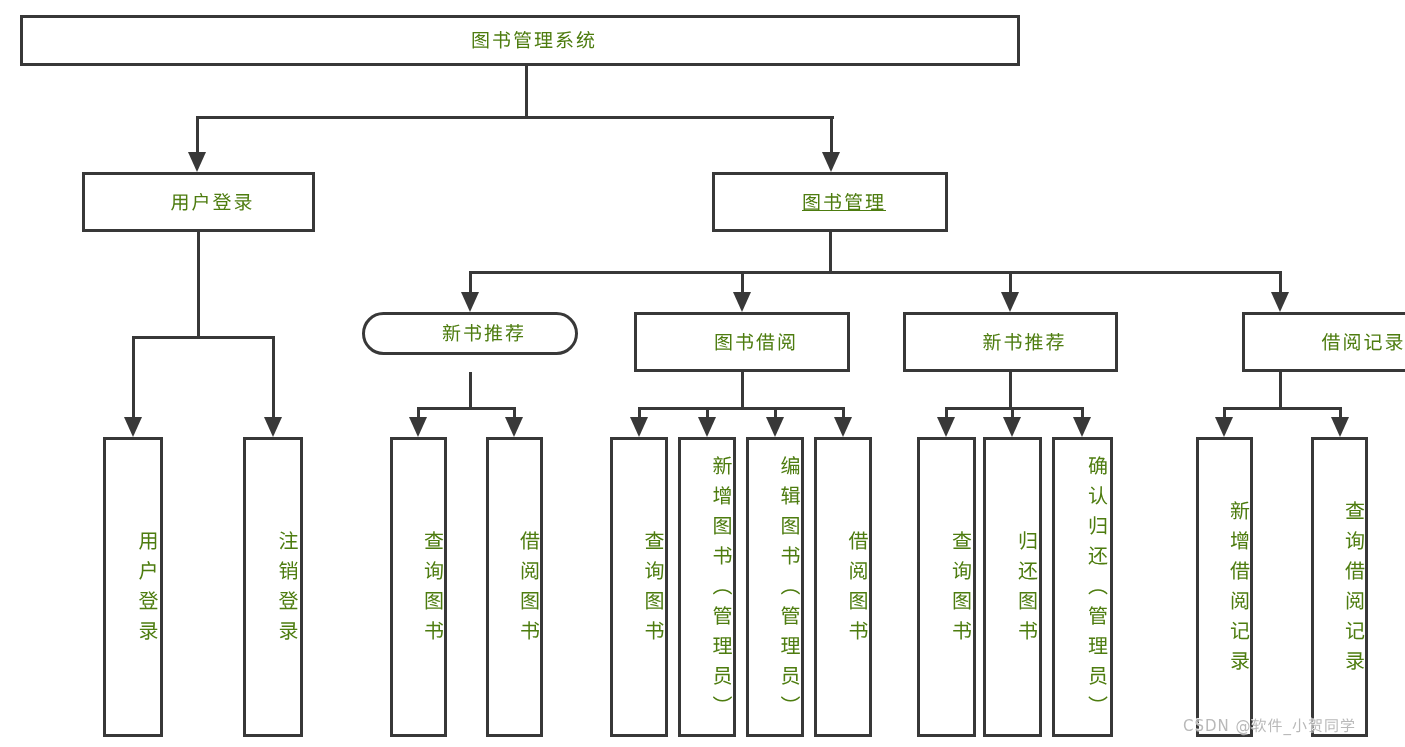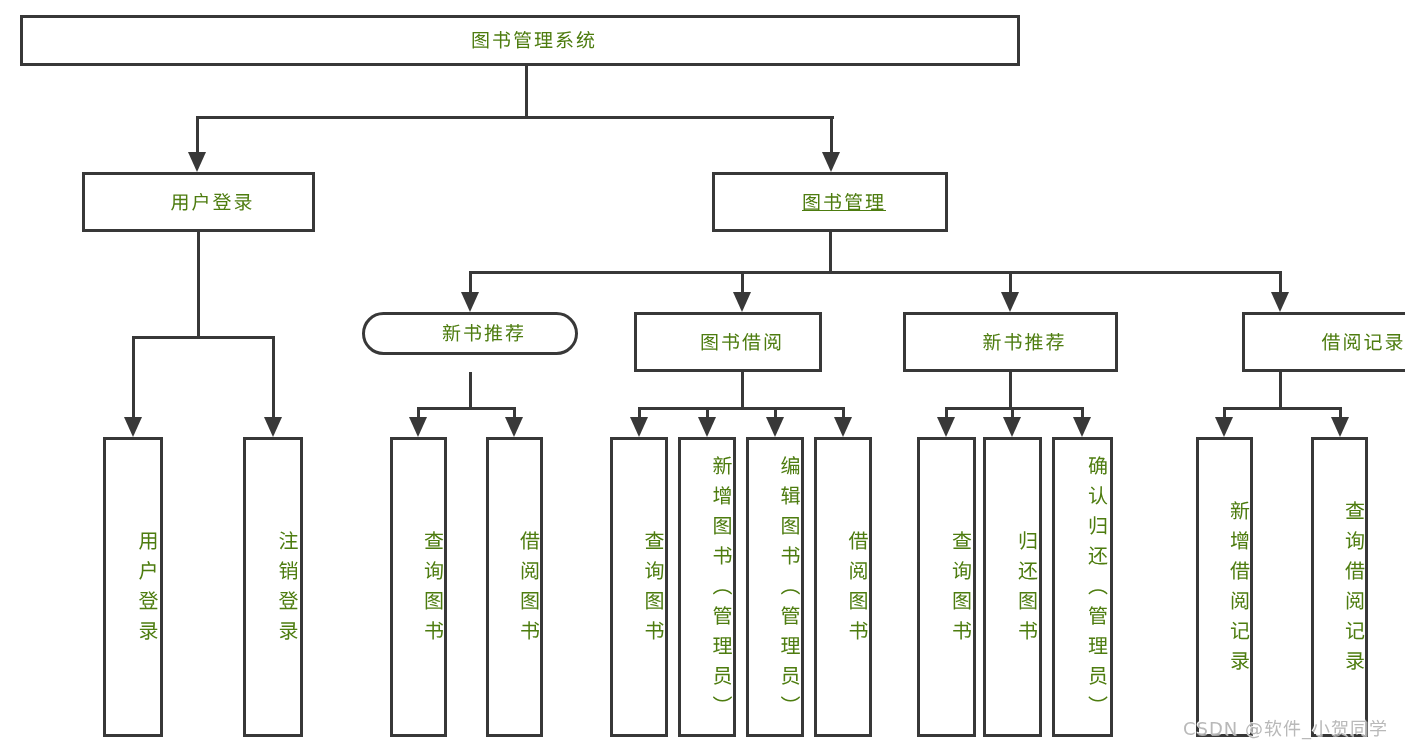--- a/index.html
+++ b/index.html
@@ -47,40 +47,40 @@
     width: 0;
     height: 0;
     border-left: 9px solid transparent;
     border-right: 9px solid transparent;
     border-top: 20px solid #383838;
   }
   .watermark {
     position: absolute;
     left: 1183px;
     top: 714px;
-    font-size: 18px;
+    font-size: 15px;
     letter-spacing: 1px;
     color: #b9b9b9;
     text-shadow: -1px -1px 0 rgba(255,255,255,0.95), 1px 1px 0 rgba(255,255,255,0.55);
     white-space: nowrap;
     pointer-events: none;
   }
 </style>
 </head>
 <body>
 
 <div id="canvas">
 
   <div class="node" style="left:20px; top:15px; width:1000px; height:51px;">图书管理系统</div>
 
   <div class="node" style="left:82px; top:172px; width:233px; height:60px;">用户登录</div>
   <div class="node" style="left:712px; top:172px; width:236px; height:60px;text-decoration:underline;">图书管理</div>
 
   <div class="node" style="left:362px; top:312px; width:216px; height:43px;border-radius:29px;">新书推荐</div>
-  <div class="node" style="left:634px; top:312px; width:188px; height:60px;">图书借阅</div>
+  <div class="node" style="left:634px; top:312px; width:216px; height:60px;">图书借阅</div>
   <div class="node" style="left:903px; top:312px; width:215px; height:60px;">新书推荐</div>
   <div class="node" style="left:1242px; top:312px; width:215px; height:60px;">借阅记录</div>
 
   <div class="node leaf" style="left:103px; top:437px; width:60px; height:300px;">用户登录</div>
   <div class="node leaf" style="left:243px; top:437px; width:60px; height:300px;">注销登录</div>
 
   <div class="node leaf" style="left:390px; top:437px; width:57px; height:300px;">查询图书</div>
   <div class="node leaf" style="left:486px; top:437px; width:57px; height:300px;">借阅图书</div>
 
   <div class="node leaf" style="left:610px; top:437px; width:58px; height:300px;">查询图书</div>

